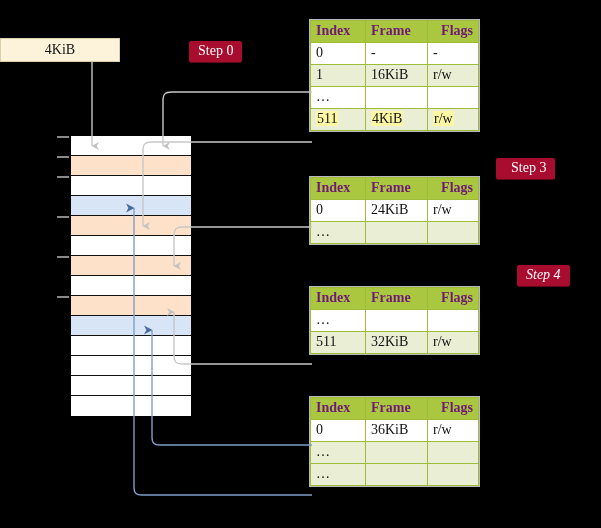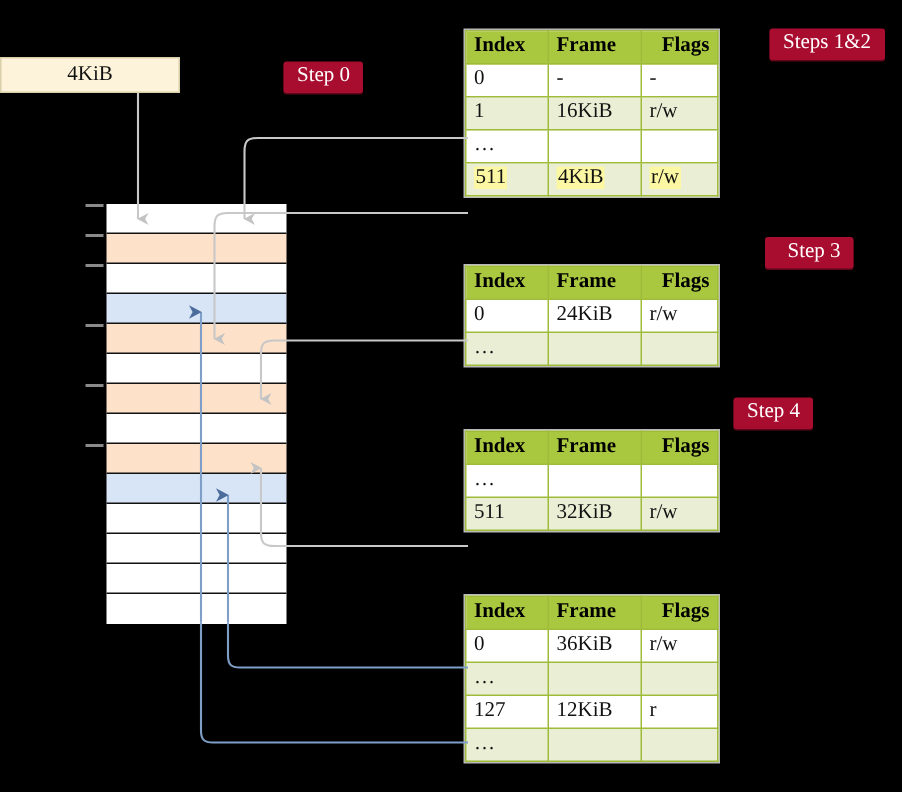--- a/index.html
+++ b/index.html
@@ -28,21 +28,21 @@
   .memrow.blue{background:#d7e5f7;}
   .tick{position:absolute;left:-14px;width:12px;height:0;
         border-top:2px solid #8a8a8a;}
 
   
   .ptable{position:absolute;left:310px;border-collapse:collapse;
           background:#fff;font-size:14px;color:#111;
           box-shadow:0 0 0 1px #b9b9b9;}
   .ptable td,.ptable th{border:1px solid #9fbb3a;padding:2px 5px 3px 5px;
           text-align:left;font-weight:normal;height:19px;box-sizing:border-box;}
-  .ptable th{background:#aac83f;color:#000000;font-weight:bold;font-size:14px;}
+  .ptable th{background:#aac83f;color:#701a75;font-weight:bold;font-size:14px;}
   .ptable tr.alt td{background:#e9eed5;}
   .ptable td.c-index{width:55px;}
   .ptable td.c-frame{width:62px;}
   .ptable td.c-flags{width:51px;}
   .ptable th.c-index{width:55px;}
   .ptable th.c-frame{width:62px;}
   .ptable th.c-flags{width:51px;text-align:right;}
   .hl{background:#fbf7a2;padding:0 1px;}
 
   
@@ -54,27 +54,24 @@
 
 <div class="stage">
 
   <div class="srcbox">
     <span>4KiB</span>
   </div>
 
   <div class="badge" style="left:189px;top:41px;text-align:center;">
     <span>Step 0</span>
   </div>
-  <div class="badge" style="left:513px;top:19px;">
-    <span>Steps 1&amp;2</span>
-  </div>
-  <div class="badge" style="left:510px;top:158px;padding-left:15px;">
+  <div class="badge" style="left:496px;top:158px;padding-left:15px;">
     <span>Step 3</span>
   </div>
-  <div class="badge" style="left:489px;top:265px;">
+  <div class="badge" style="left:517px;top:265px;font-style:italic;">
     <span>Step 4</span>
   </div>
 
   <div class="memcol" id="memcol" style="position: absolute;">
       <span class="tick" style="top: 0px;"></span>
       <div class="memrow"></div>
       <span class="tick" style="top: 20px;"></span>
       <div class="memrow orange"></div>
       <span class="tick" style="top: 40px;"></span>
       <div class="memrow"></div>
@@ -178,25 +175,20 @@
       <tbody>
         <tr>
           <td class="c-index">0</td>
           <td class="c-frame">36KiB</td>
           <td class="c-flags">r/w</td>
         </tr>
         <tr class="alt">
           <td class="c-index">…</td>
           <td class="c-frame"></td>
           <td class="c-flags"></td>
-        </tr>
-        <tr>
-          <td class="c-index">127</td>
-          <td class="c-frame">12KiB</td>
-          <td class="c-flags">r</td>
         </tr>
         <tr class="alt">
           <td class="c-index">…</td>
           <td class="c-frame"></td>
           <td class="c-flags"></td>
         </tr>
       </tbody>
     </table>
 
   <svg class="wires" viewBox="0 0 601 528">

